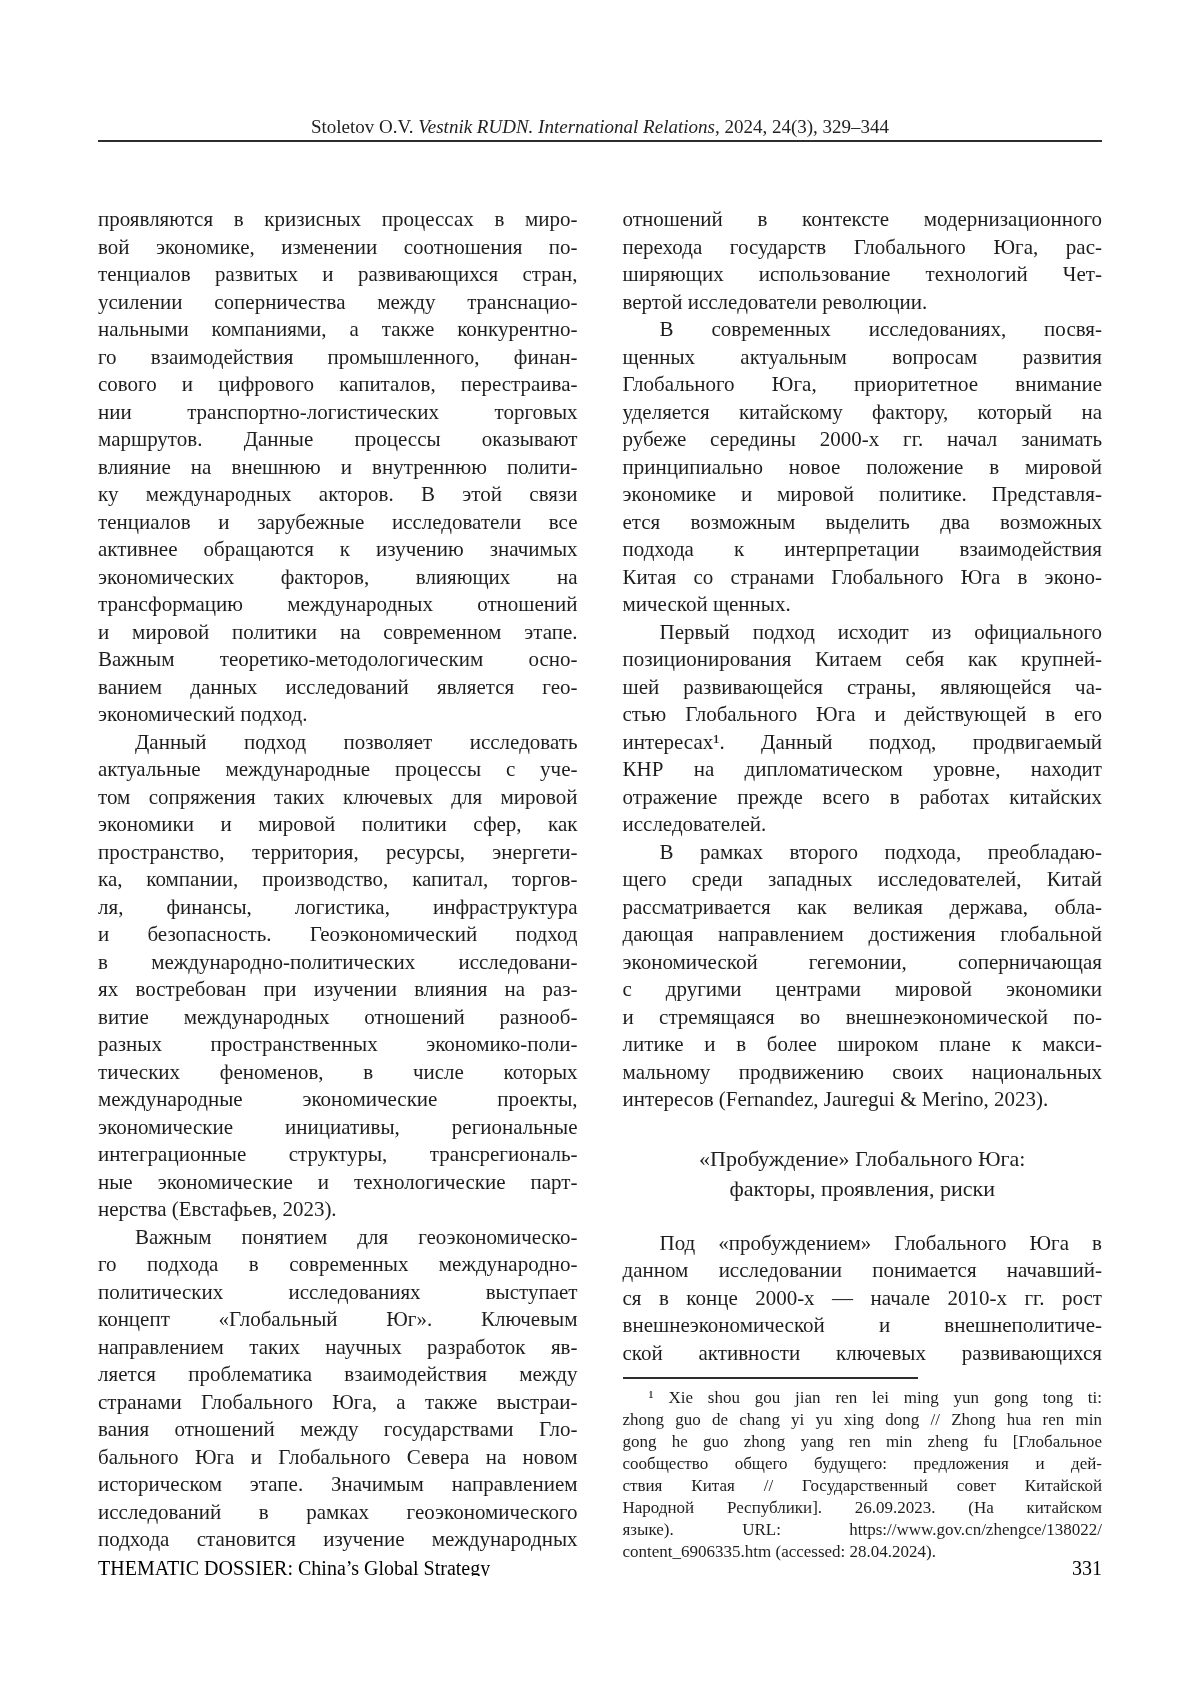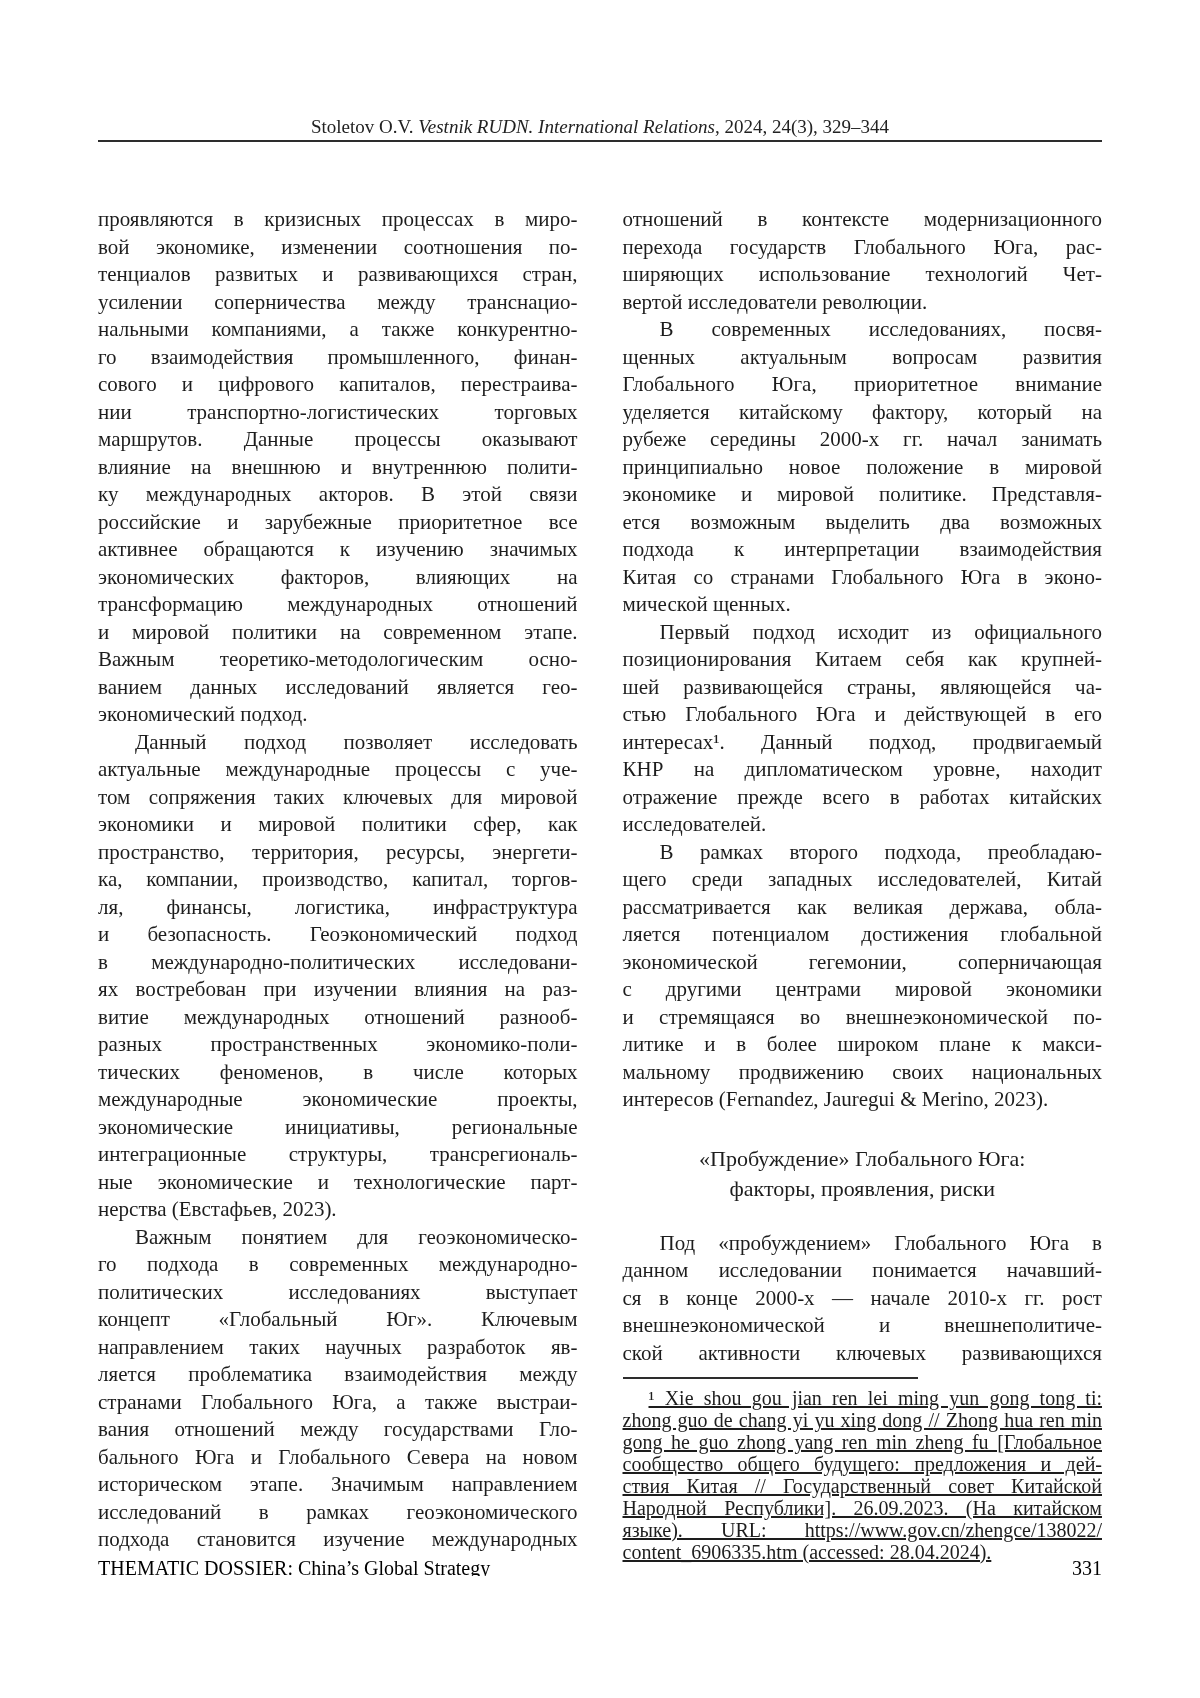--- a/index.html
+++ b/index.html
@@ -40,21 +40,21 @@
   .block.heading .line {
     text-align:center; text-align-last:center;
     line-height:30px; height:30px;
     font-size:22px;
   }
   .footnote-rule {
     width:295px; height:2px; background:#2d2d2d;
     margin-top:10px; margin-bottom:8px;
   }
   .block.footnote .line {
-    font-size:20px; line-height:22px; height:22px;text-decoration:underline;
+    font-size:17px; line-height:22px; height:22px;
   }
   .block.footnote .line.indent { text-indent:26px; }
   .page-footer {
     position:absolute; top:1556px; left:98px; width:1004px;
     display:flex; justify-content:space-between;
     font-size:20px; line-height:24px; color:#000000;
   }
 </style>
 </head>
 <body>
@@ -74,21 +74,21 @@
           <div class="line just">вой экономике, изменении соотношения по-</div>
           <div class="line just">тенциалов развитых и развивающихся стран,</div>
           <div class="line just">усилении соперничества между транснацио-</div>
           <div class="line just">нальными компаниями, а также конкурентно-</div>
           <div class="line just">го взаимодействия промышленного, финан-</div>
           <div class="line just">сового и цифрового капиталов, перестраива-</div>
           <div class="line just">нии транспортно-логистических торговых</div>
           <div class="line just">маршрутов. Данные процессы оказывают</div>
           <div class="line just">влияние на внешнюю и внутреннюю полити-</div>
           <div class="line just">ку международных акторов. В этой связи</div>
-          <div class="line just">российские и зарубежные приоритетное все</div>
+          <div class="line just">тенциалов и зарубежные исследователи все</div>
           <div class="line just">активнее обращаются к изучению значимых</div>
           <div class="line just">экономических факторов, влияющих на</div>
           <div class="line just">трансформацию международных отношений</div>
           <div class="line just">и мировой политики на современном этапе.</div>
           <div class="line just">Важным теоретико-методологическим осно-</div>
           <div class="line just">ванием данных исследований является гео-</div>
           <div class="line">экономический подход.</div>
         </div>
         <div class="block paragraph">
           <div class="line just indent">Данный подход позволяет исследовать</div>
@@ -152,21 +152,21 @@
           <div class="line just">стью Глобального Юга и действующей в его</div>
           <div class="line just">интересах¹. Данный подход, продвигаемый</div>
           <div class="line just">КНР на дипломатическом уровне, находит</div>
           <div class="line just">отражение прежде всего в работах китайских</div>
           <div class="line">исследователей.</div>
         </div>
         <div class="block paragraph">
           <div class="line just indent">В рамках второго подхода, преобладаю-</div>
           <div class="line just">щего среди западных исследователей, Китай</div>
           <div class="line just">рассматривается как великая держава, обла-</div>
-          <div class="line just">ляется потенциалом достижения глобальной</div>
+          <div class="line just">дающая направлением достижения глобальной</div>
           <div class="line just">экономической гегемонии, соперничающая</div>
           <div class="line just">с другими центрами мировой экономики</div>
           <div class="line just">и стремящаяся во внешнеэкономической по-</div>
           <div class="line just">литике и в более широком плане к макси-</div>
           <div class="line just">мальному продвижению своих национальных</div>
           <div class="line">интересов (Fernandez, Jauregui &amp; Merino, 2023).</div>
         </div>
         <div class="block heading">
           <div class="line">«Пробуждение» Глобального Юга:</div>
           <div class="line">факторы, проявления, риски</div>

